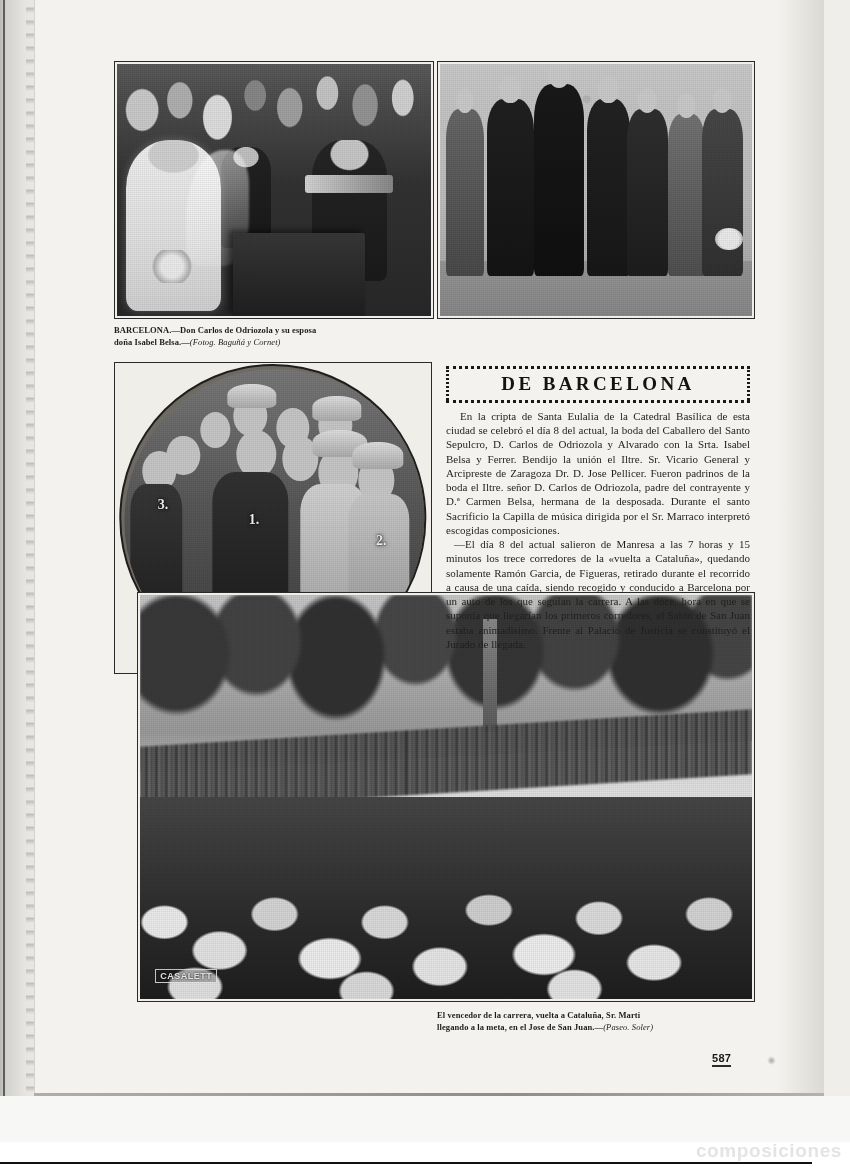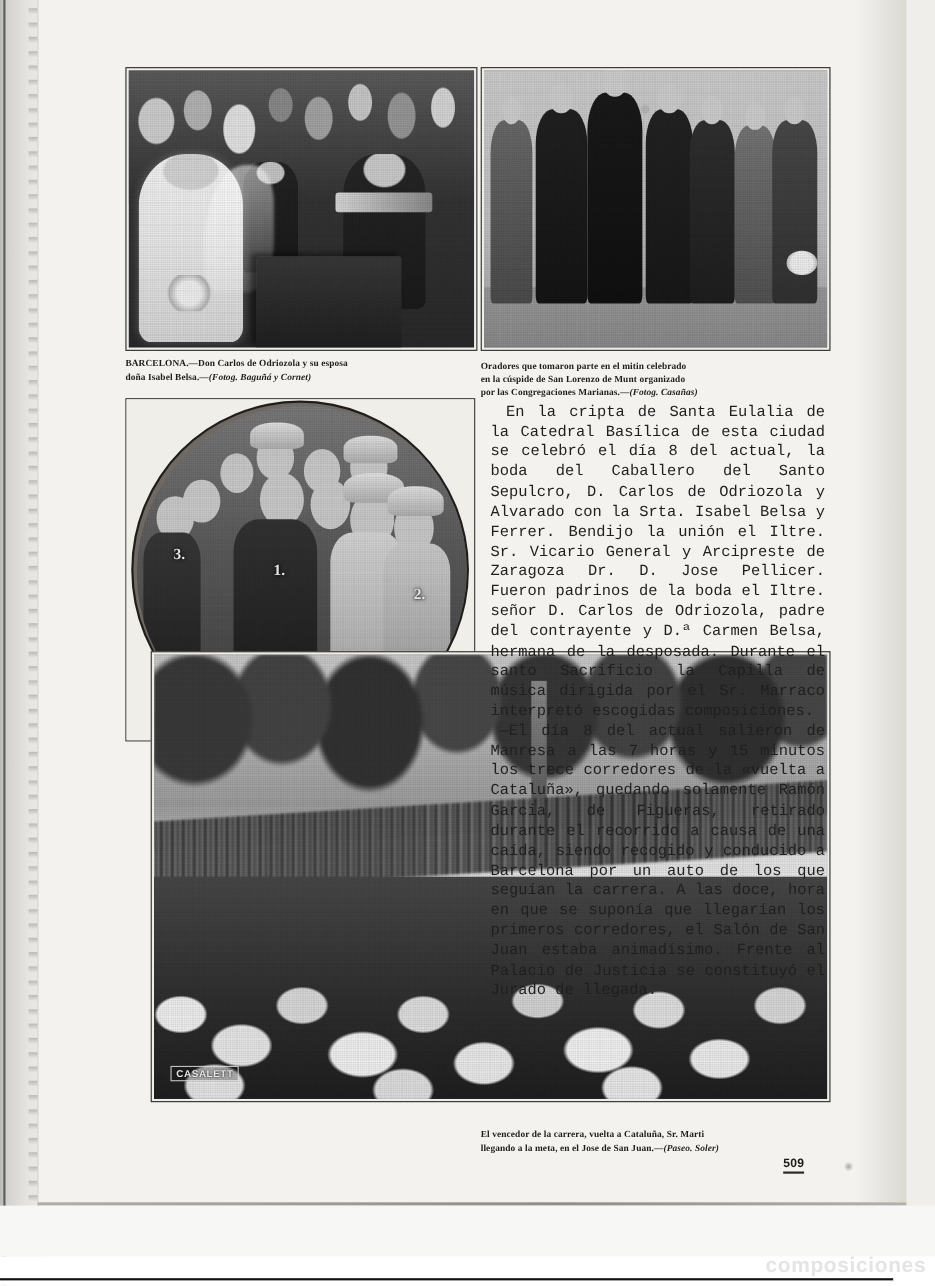--- a/index.html
+++ b/index.html
@@ -354,26 +354,26 @@
     position: absolute;
     font-family: "Liberation Serif", serif;
     font-size: 8.5px;
     line-height: 1.42;
     font-weight: bold;
     color: #1d1c1a;
     letter-spacing: .1px;
   }
   .caption em {
     font-style: italic;
-    font-weight: bold;
+    font-weight: normal;
   }
   #cap-wedding  { left: 114px; top: 324px; width: 320px; }
   #cap-orators  { left: 437px; top: 326px; width: 318px; }
   #cap-cyclists { left: 100px; top: 1009px; width: 334px; }
-  #cap-finish   { left: 437px; top: 1009px; width: 320px; margin-top: 16px; }
+  #cap-finish   { left: 437px; top: 1009px; width: 320px; }
 
   
   #article {
     position: absolute;
     left: 446px; top: 366px;
     width: 304px;
   }
   .headline-box {
     border-top: 3px dotted #1a1917;
     border-bottom: 3px dotted #1a1917;
@@ -395,22 +395,22 @@
   .headline {
     font-family: "Liberation Serif", serif;
     font-size: 19px;
     font-weight: bold;
     letter-spacing: 3.4px;
     text-align: center;
     color: #141312;
   }
   .article-body p {
     margin: 0;
-    font-family: Liberation Mono, monospace;
-    font-size: 14px;
+    font-family: Liberation Serif, serif;
+    font-size: 11px;
     line-height: 1.295;
     text-align: justify;
     color: #201f1d;
     text-indent: 14px;
     hyphens: auto;
   }
   .article-body p.dash {
     text-indent: 8px;
   }
 
@@ -515,25 +515,20 @@
       <div class="or-person or-p6">
           <span class="or-head"></span>
         </div>
       <div class="or-person or-p7">
           <span class="or-head"></span>
         </div>
       <div class="or-hat"></div>
     </div>
   </div>
 
-  <div class="caption" id="cap-orators">
-    <span>Oradores que tomaron parte en el mitin celebrado</span><br>
-    <span>en la cúspide de San Lorenzo de Munt organizado</span><br>
-    <span>por las Congregaciones Marianas.—</span><em>(Fotog. Casañas)</em>
-  </div>
 
   <div class="figure" id="fig-cyclists">
     <div class="circ-outer">
       <div class="circ-ring">
         <div class="circ-inner halftone">
 
           <span class="cy-face" style="left:14%;top:22%;width:11%;height:13%;"></span>
           <span class="cy-face" style="left:25%;top:14%;width:10%;height:12%;"></span>
           <span class="cy-face" style="left:36%;top:9%;width:11%;height:13%;"></span>
           <span class="cy-face" style="left:50%;top:13%;width:11%;height:13%;"></span>
@@ -574,26 +569,29 @@
     </div>
   </div>
 
 
   <div class="caption" id="cap-finish">
     <span>El vencedor de la carrera, vuelta a Cataluña, Sr. Marti</span><br>
     <span>llegando a la meta, en el Jose de San Juan.—</span><em>(Paseo. Soler)</em>
   </div>
 
   <div id="article">
+    <div class="headline-box">
+      <div class="headline">DE BARCELONA</div>
+    </div>
     <div class="article-body">
       <p>En la cripta de Santa Eulalia de la Catedral Basílica de esta ciudad se celebró el día 8 del actual, la boda del Caballero del Santo Sepulcro, D. Carlos de Odriozola y Alvarado con la Srta. Isabel Belsa y Ferrer. Bendijo la unión el Iltre. Sr. Vicario General y Arcipreste de Zaragoza Dr. D. Jose Pellicer. Fueron padrinos de la boda el Iltre. señor D. Carlos de Odriozola, padre del contrayente y D.ª Carmen Belsa, hermana de la desposada. Durante el santo Sacrificio la Capilla de música dirigida por el Sr. Marraco interpretó escogidas composiciones.</p>
       <p class="dash">—El día 8 del actual salieron de Manresa a las 7 horas y 15 minutos los trece corredores de la «vuelta a Cataluña», quedando solamente Ramón Garcia, de Figueras, retirado durante el recorrido a causa de una caída, siendo recogido y conducido a Barcelona por un auto de los que seguían la carrera. A las doce, hora en que se suponía que llegarían los primeros corredores, el Salón de San Juan estaba animadísimo. Frente al Palacio de Justicia se constituyó el Jurado de llegada.</p>
     </div>
   </div>
 
-  <div id="page-number">509</div>
+  <div id="page-number">587</div>
   <div class="corner-smudge"></div>
 
   <div id="watermark-bar"></div>
   <div id="watermark-text">composiciones</div>
   <div id="watermark-rule"></div>
 
 </div>
 
 </body></html>

